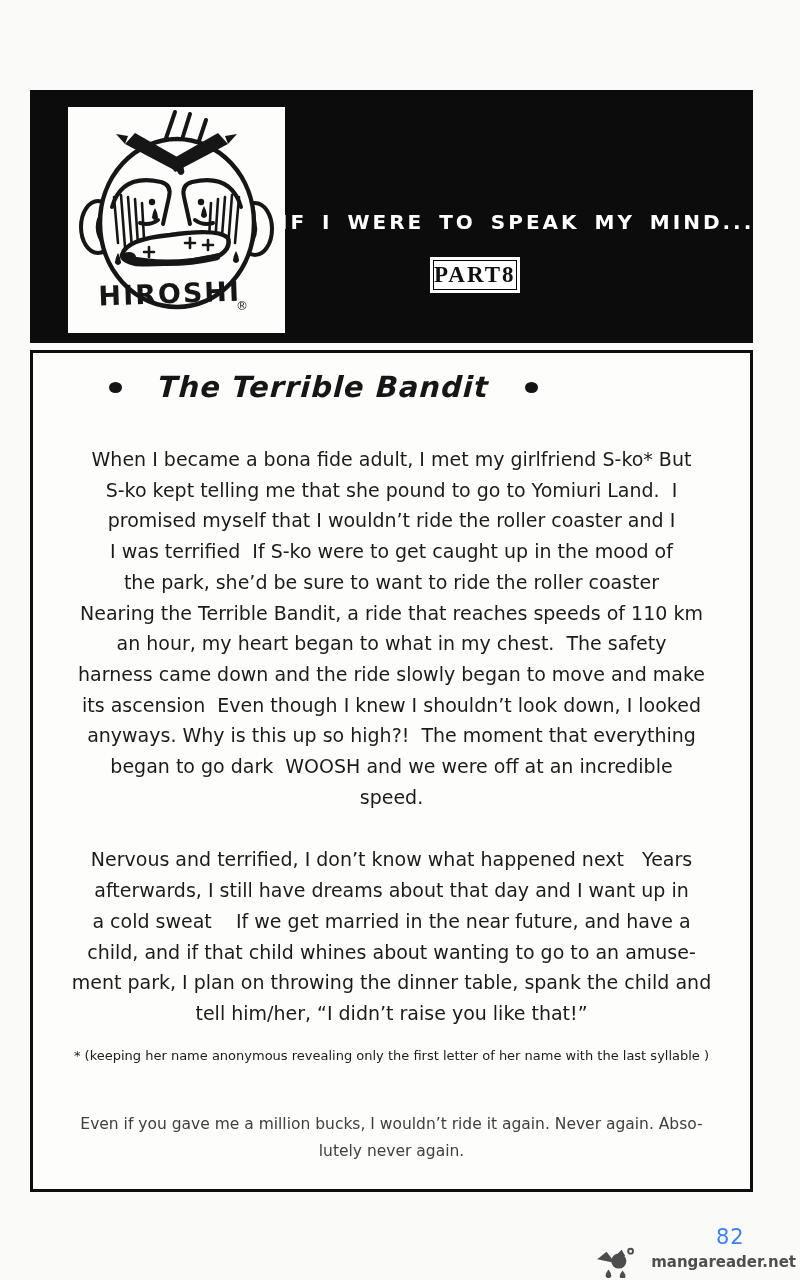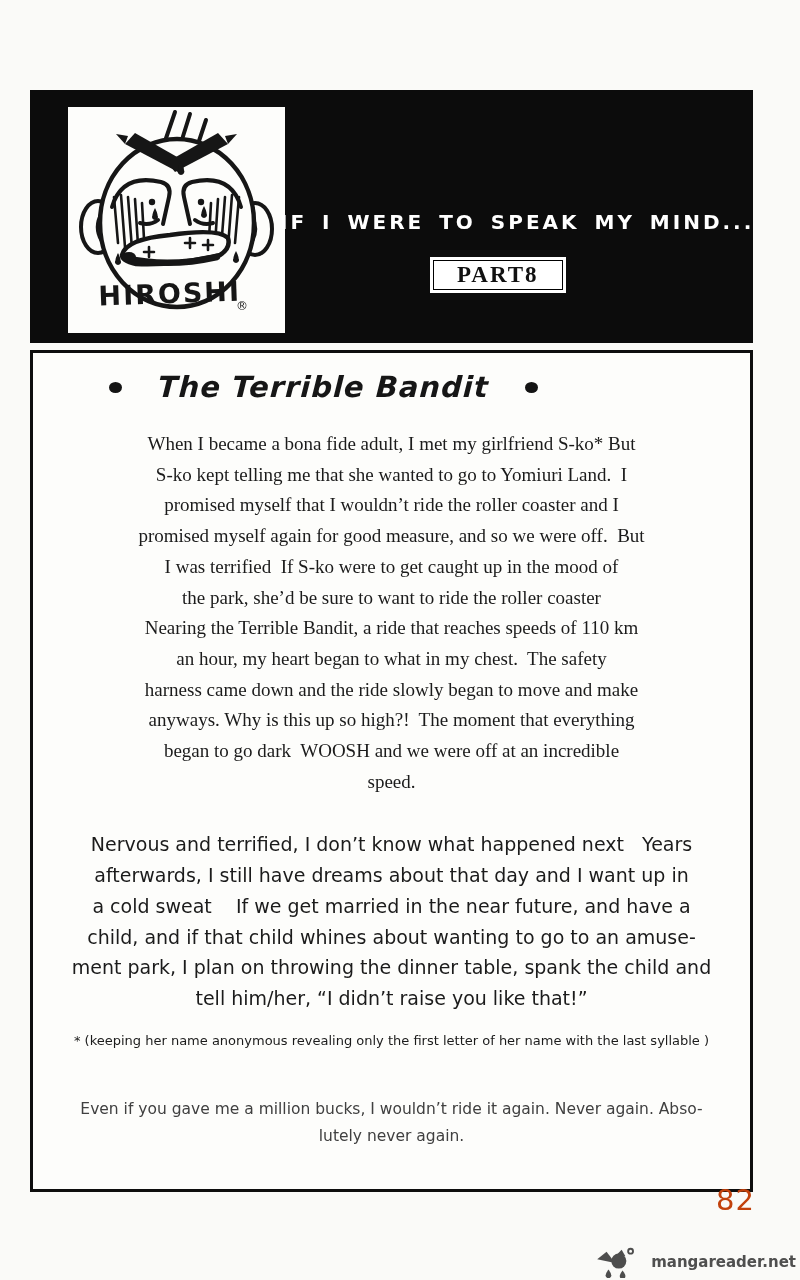--- a/index.html
+++ b/index.html
@@ -23,53 +23,53 @@
     text-align:center; color:#ffffff; font-weight:bold;
     font-size:20px; letter-spacing:3px; word-spacing:5px; line-height:26px;
     white-space:nowrap;
     margin-top:7px;
   }
   .part-badge {
     position:absolute; left:403px; top:170px;
     background:#ffffff; color:#111111;
     font-family:"Liberation Serif", serif; font-weight:bold;
     font-size:23px; letter-spacing:2px; line-height:26px;
-    padding:1px 23px; border:1px solid #000;
+    padding:1px 0; border:1px solid #000;
     box-shadow:0 0 0 3px #ffffff;
   }
   
   .content-box {
     position:absolute; left:30px; top:350px; width:723px; height:842px;
     background:#fdfdfb; border:3px solid #0e0e0e; box-sizing:border-box;
   }
   .title-row {
     display:flex; align-items:center; justify-content:center;
     gap:36px; margin-top:12px; padding-right:136px; height:44px;
   }
   .bullet {
     width:13px; height:11px; border-radius:50%; background:#141414; flex:0 0 auto;
   }
   .essay-title {
     margin:0; font-size:29px; font-weight:bold; font-style:italic;
     letter-spacing:1px; transform:skewX(-3deg); white-space:nowrap;
   }
   .para { text-align:center; font-size:19px; color:#1b1b1b; }
   .para .line { white-space:pre; line-height:30.7px; }
-  .p1 { margin-top:20px;font-family:Liberation Serif, serif; }
+  .p1 { margin-top:35px; }
   .p2 { margin-top:32px; }
   .footnote {
     margin-top:16px; text-align:center; font-size:13px; line-height:22px;
     white-space:pre; color:#1b1b1b;
   }
   .closing { margin-top:44px; text-align:center; font-size:15.5px; color:#404040; }
   .closing .line { white-space:pre; line-height:27px; }
   
   .page-number {
-    position:absolute; left:716px; top:1183px;
-    font-size:29px; letter-spacing:1px; color:#c2410c;
+    position:absolute; left:716px; top:1225px;
+    font-size:21px; letter-spacing:1px; color:#3b82f6;
   }
   .watermark {
     position:absolute; right:4px; top:1246px;
     display:flex; align-items:center; gap:15px;
     color:#4f4f4f; font-weight:bold; font-size:15px; white-space:nowrap;
   }
   .watermark svg { display:block; }
 </style>
 </head>
 <body>
@@ -152,28 +152,28 @@
   <div class="content-box">
 
     <div class="title-row">
       <span class="bullet"></span>
       <h1 class="essay-title">The Terrible Bandit</h1>
       <span class="bullet"></span>
     </div>
 
     <div class="para p1">
       <div class="line">When I became a bona fide adult, I met my girlfriend S-ko* But</div>
-      <div class="line">S-ko kept telling me that she wanted to go to Yomiuri Land.  I</div>
+      <div class="line">S-ko kept telling me that she pound to go to Yomiuri Land.  I</div>
       <div class="line">promised myself that I wouldn’t ride the roller coaster and I</div>
-      <div class="line">promised myself again for good measure, and so we were off.  But</div>
       <div class="line">I was terrified  If S-ko were to get caught up in the mood of</div>
       <div class="line">the park, she’d be sure to want to ride the roller coaster</div>
       <div class="line">Nearing the Terrible Bandit, a ride that reaches speeds of 110 km</div>
       <div class="line">an hour, my heart began to what in my chest.  The safety</div>
       <div class="line">harness came down and the ride slowly began to move and make</div>
+      <div class="line">its ascension  Even though I knew I shouldn’t look down, I looked</div>
       <div class="line">anyways. Why is this up so high?!  The moment that everything</div>
       <div class="line">began to go dark  WOOSH and we were off at an incredible</div>
       <div class="line">speed.</div>
     </div>
 
     <div class="para p2">
       <div class="line">Nervous and terrified, I don’t know what happened next   Years</div>
       <div class="line">afterwards, I still have dreams about that day and I want up in</div>
       <div class="line">a cold sweat    If we get married in the near future, and have a</div>
       <div class="line">child, and if that child whines about wanting to go to an amuse-</div>

